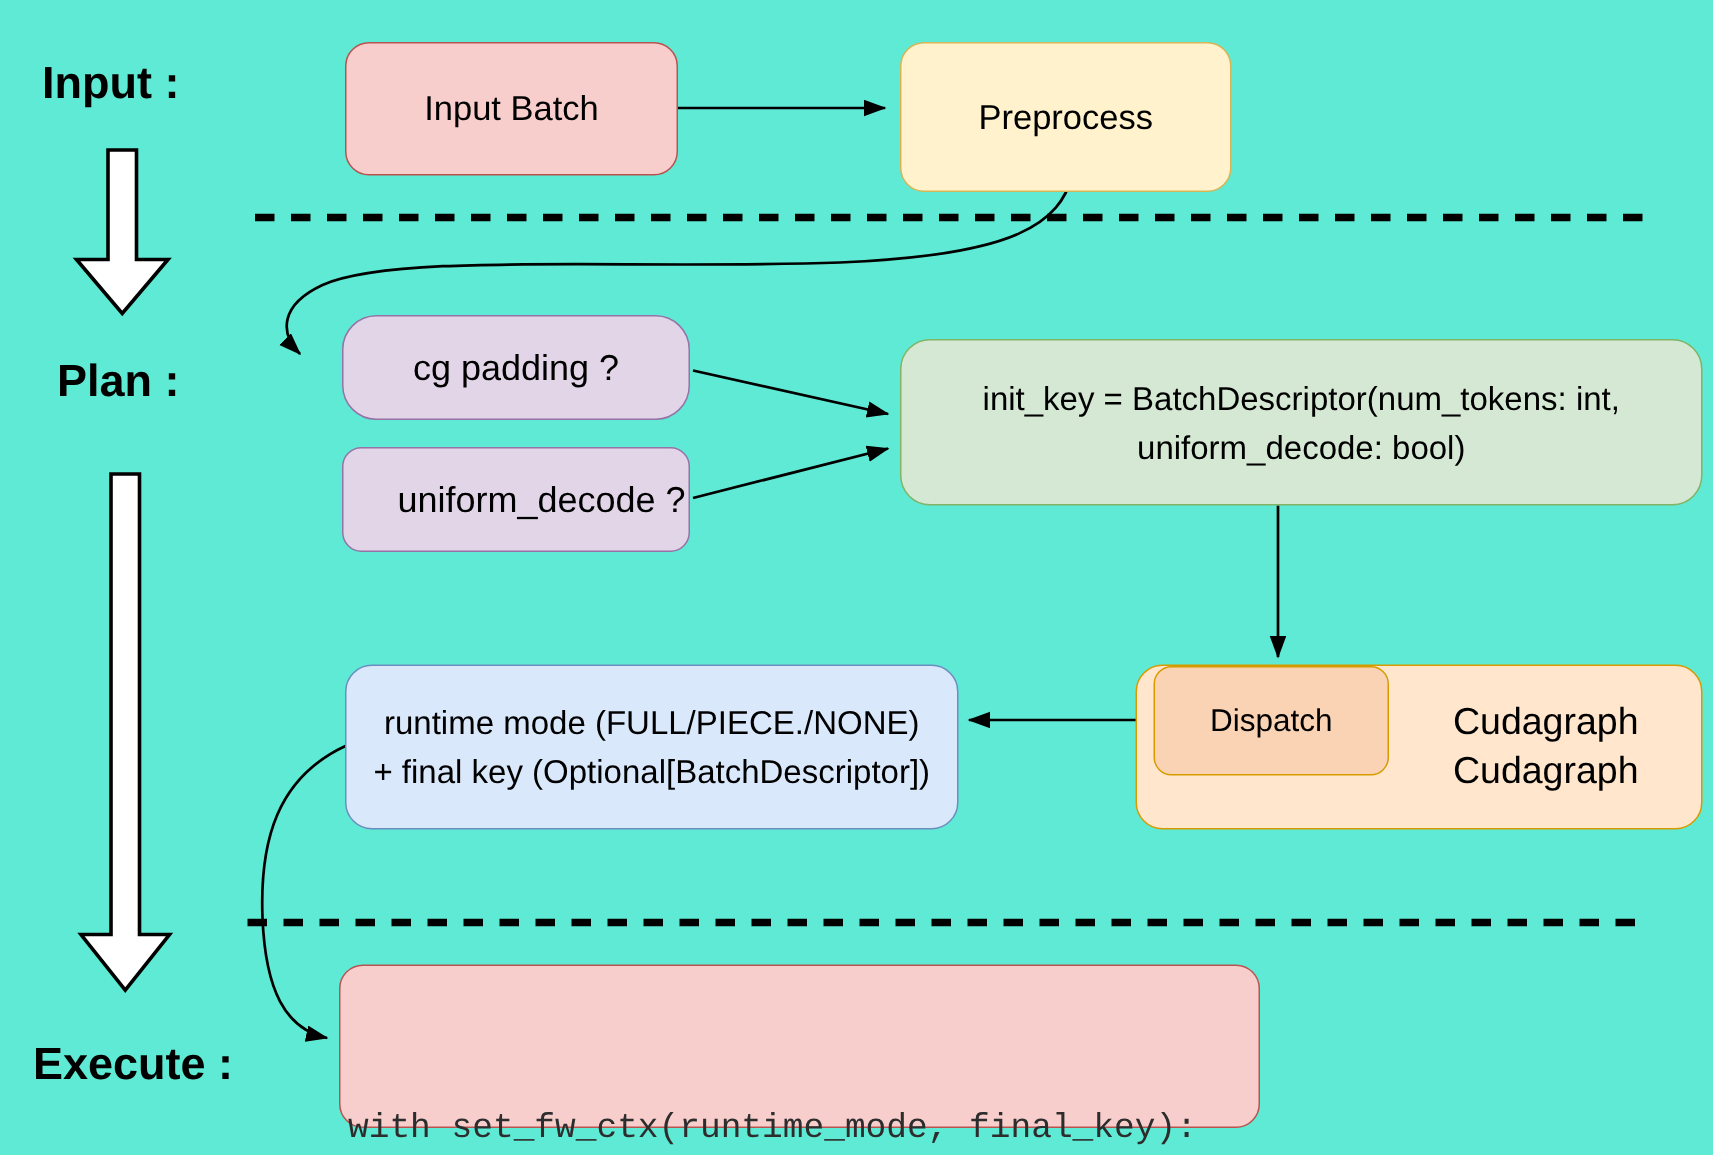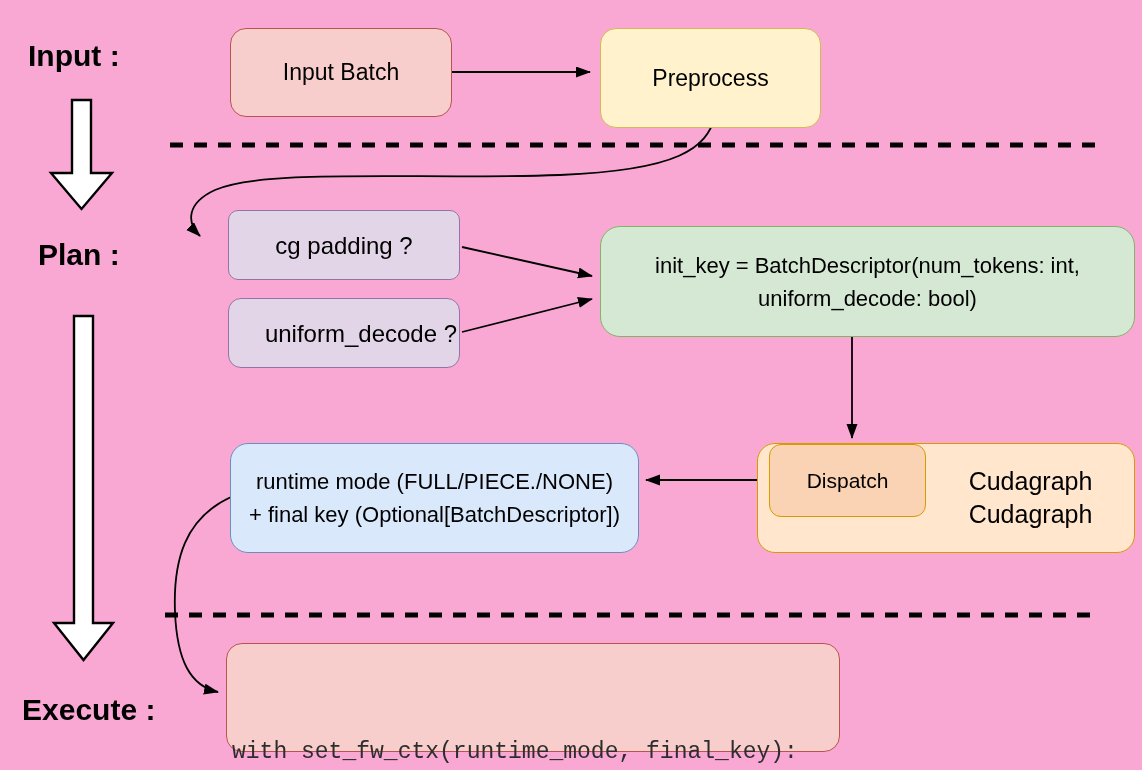--- a/index.html
+++ b/index.html
@@ -1,17 +1,17 @@
 <!DOCTYPE html>
 <html><head>
 <meta charset="utf-8">
 <style>
   html,body{margin:0;padding:0;background:#ffffff;}
   .canvas{
-    position:relative;width:1142px;height:770px;background:#f9a8d4;
+    position:relative;width:1142px;height:770px;background:#5eead4;
     font-family:"Liberation Sans", sans-serif;overflow:hidden;color:#000;
   }
   .wires{position:absolute;left:0;top:0;width:1142px;height:770px;}
   .stage-label{position:absolute;font-weight:700;font-size:30px;line-height:1.1;white-space:nowrap;}
   .box{
     position:absolute;box-sizing:border-box;display:flex;flex-direction:column;
     align-items:center;justify-content:center;text-align:center;line-height:33px;
   }
   .box-red   {background:#f8cecc;border:1.6px solid #b85450;}
   .box-yellow{background:#fff2cc;border:1.6px solid #d6b656;}
@@ -65,21 +65,21 @@
   <div class="stage-label" style="left:38px;top:238px;">Plan :</div>
   <div class="stage-label" style="left:22px;top:671px;margin-top:22px;">Execute :</div>
 
   <div class="box box-red" style="left:230px;top:28px;width:222px;height:89px;border-radius:16px;font-size:23px;">
     <span>Input Batch</span>
   </div>
   <div class="box box-yellow" style="left:600px;top:28px;width:221px;height:100px;border-radius:16px;font-size:23px;">
     <span>Preprocess</span>
   </div>
 
-  <div class="box box-purple" style="left:228px;top:210px;width:232px;height:70px;border-radius:10px;font-size:24px;">
+  <div class="box box-purple" style="left:228px;top:210px;width:232px;height:70px;border-radius:23px;font-size:24px;">
     <span>cg padding ?</span>
   </div>
   <div class="box box-purple" style="left:228px;top:298px;width:232px;height:70px;border-radius:13px;font-size:24px;padding-left:34px;">
     <span>uniform_decode ?</span>
   </div>
 
   <div class="box box-green" style="left:600px;top:226px;width:535px;height:111px;border-radius:20px;font-size:22px;">
     <span>init_key = BatchDescriptor(num_tokens: int,</span>
     <span>uniform_decode: bool)</span>
   </div>

